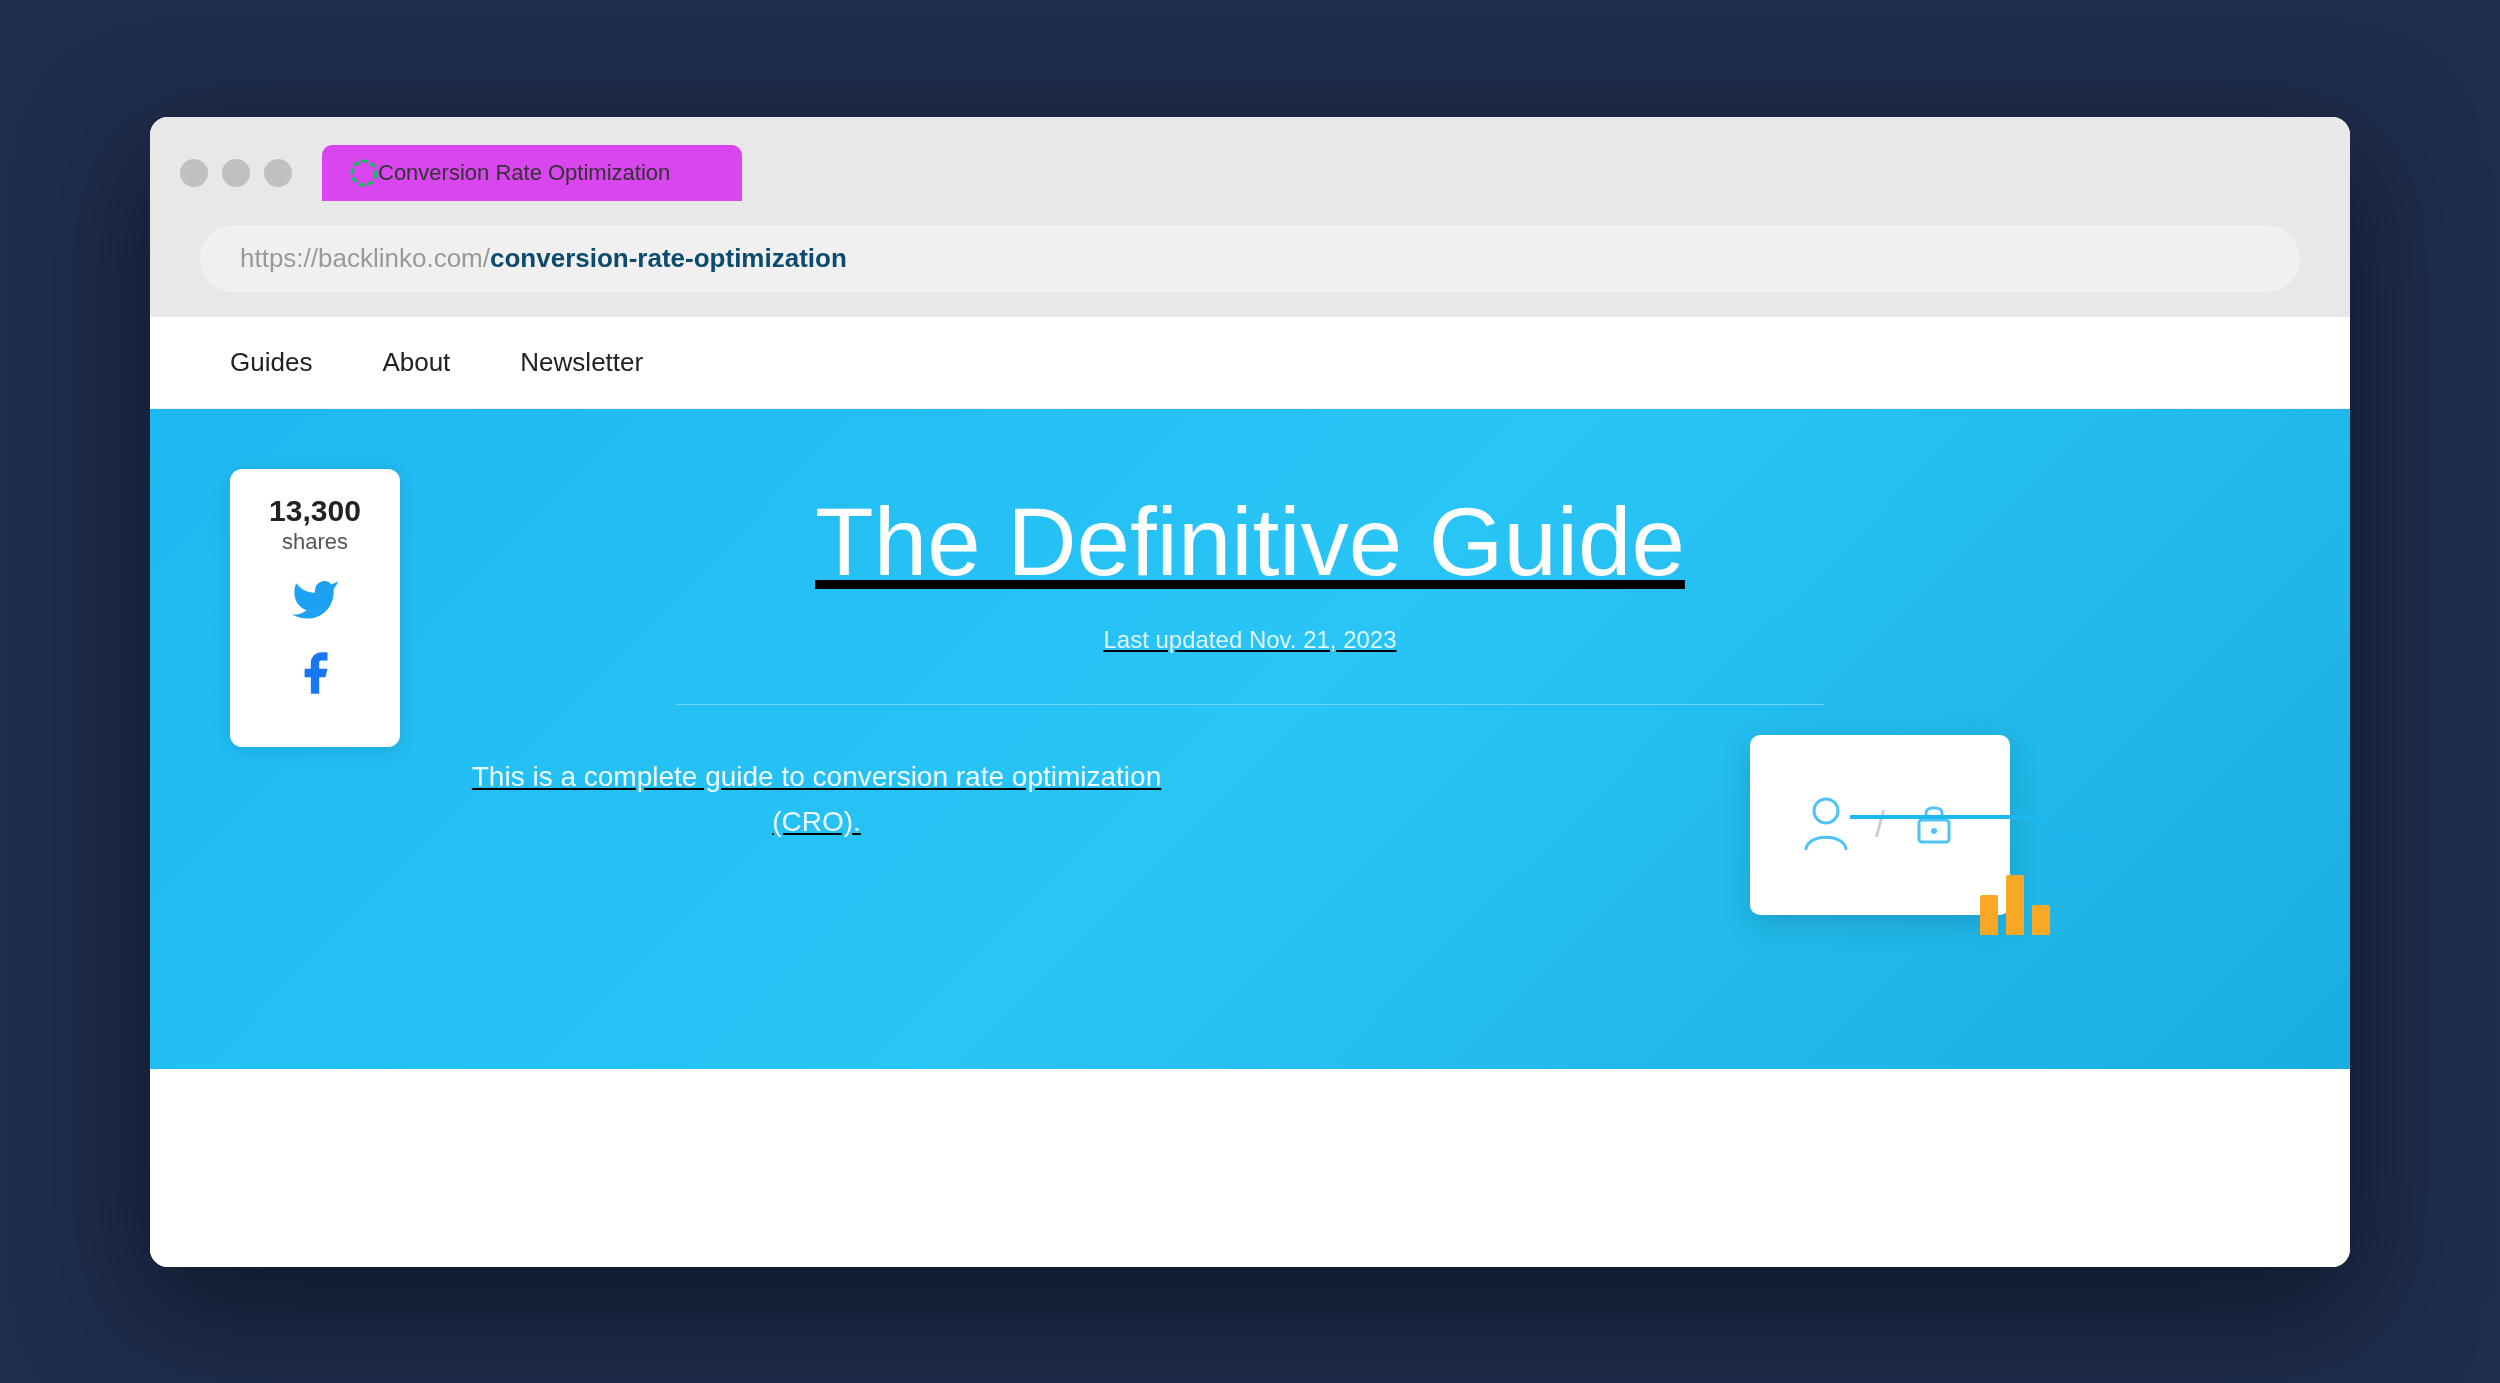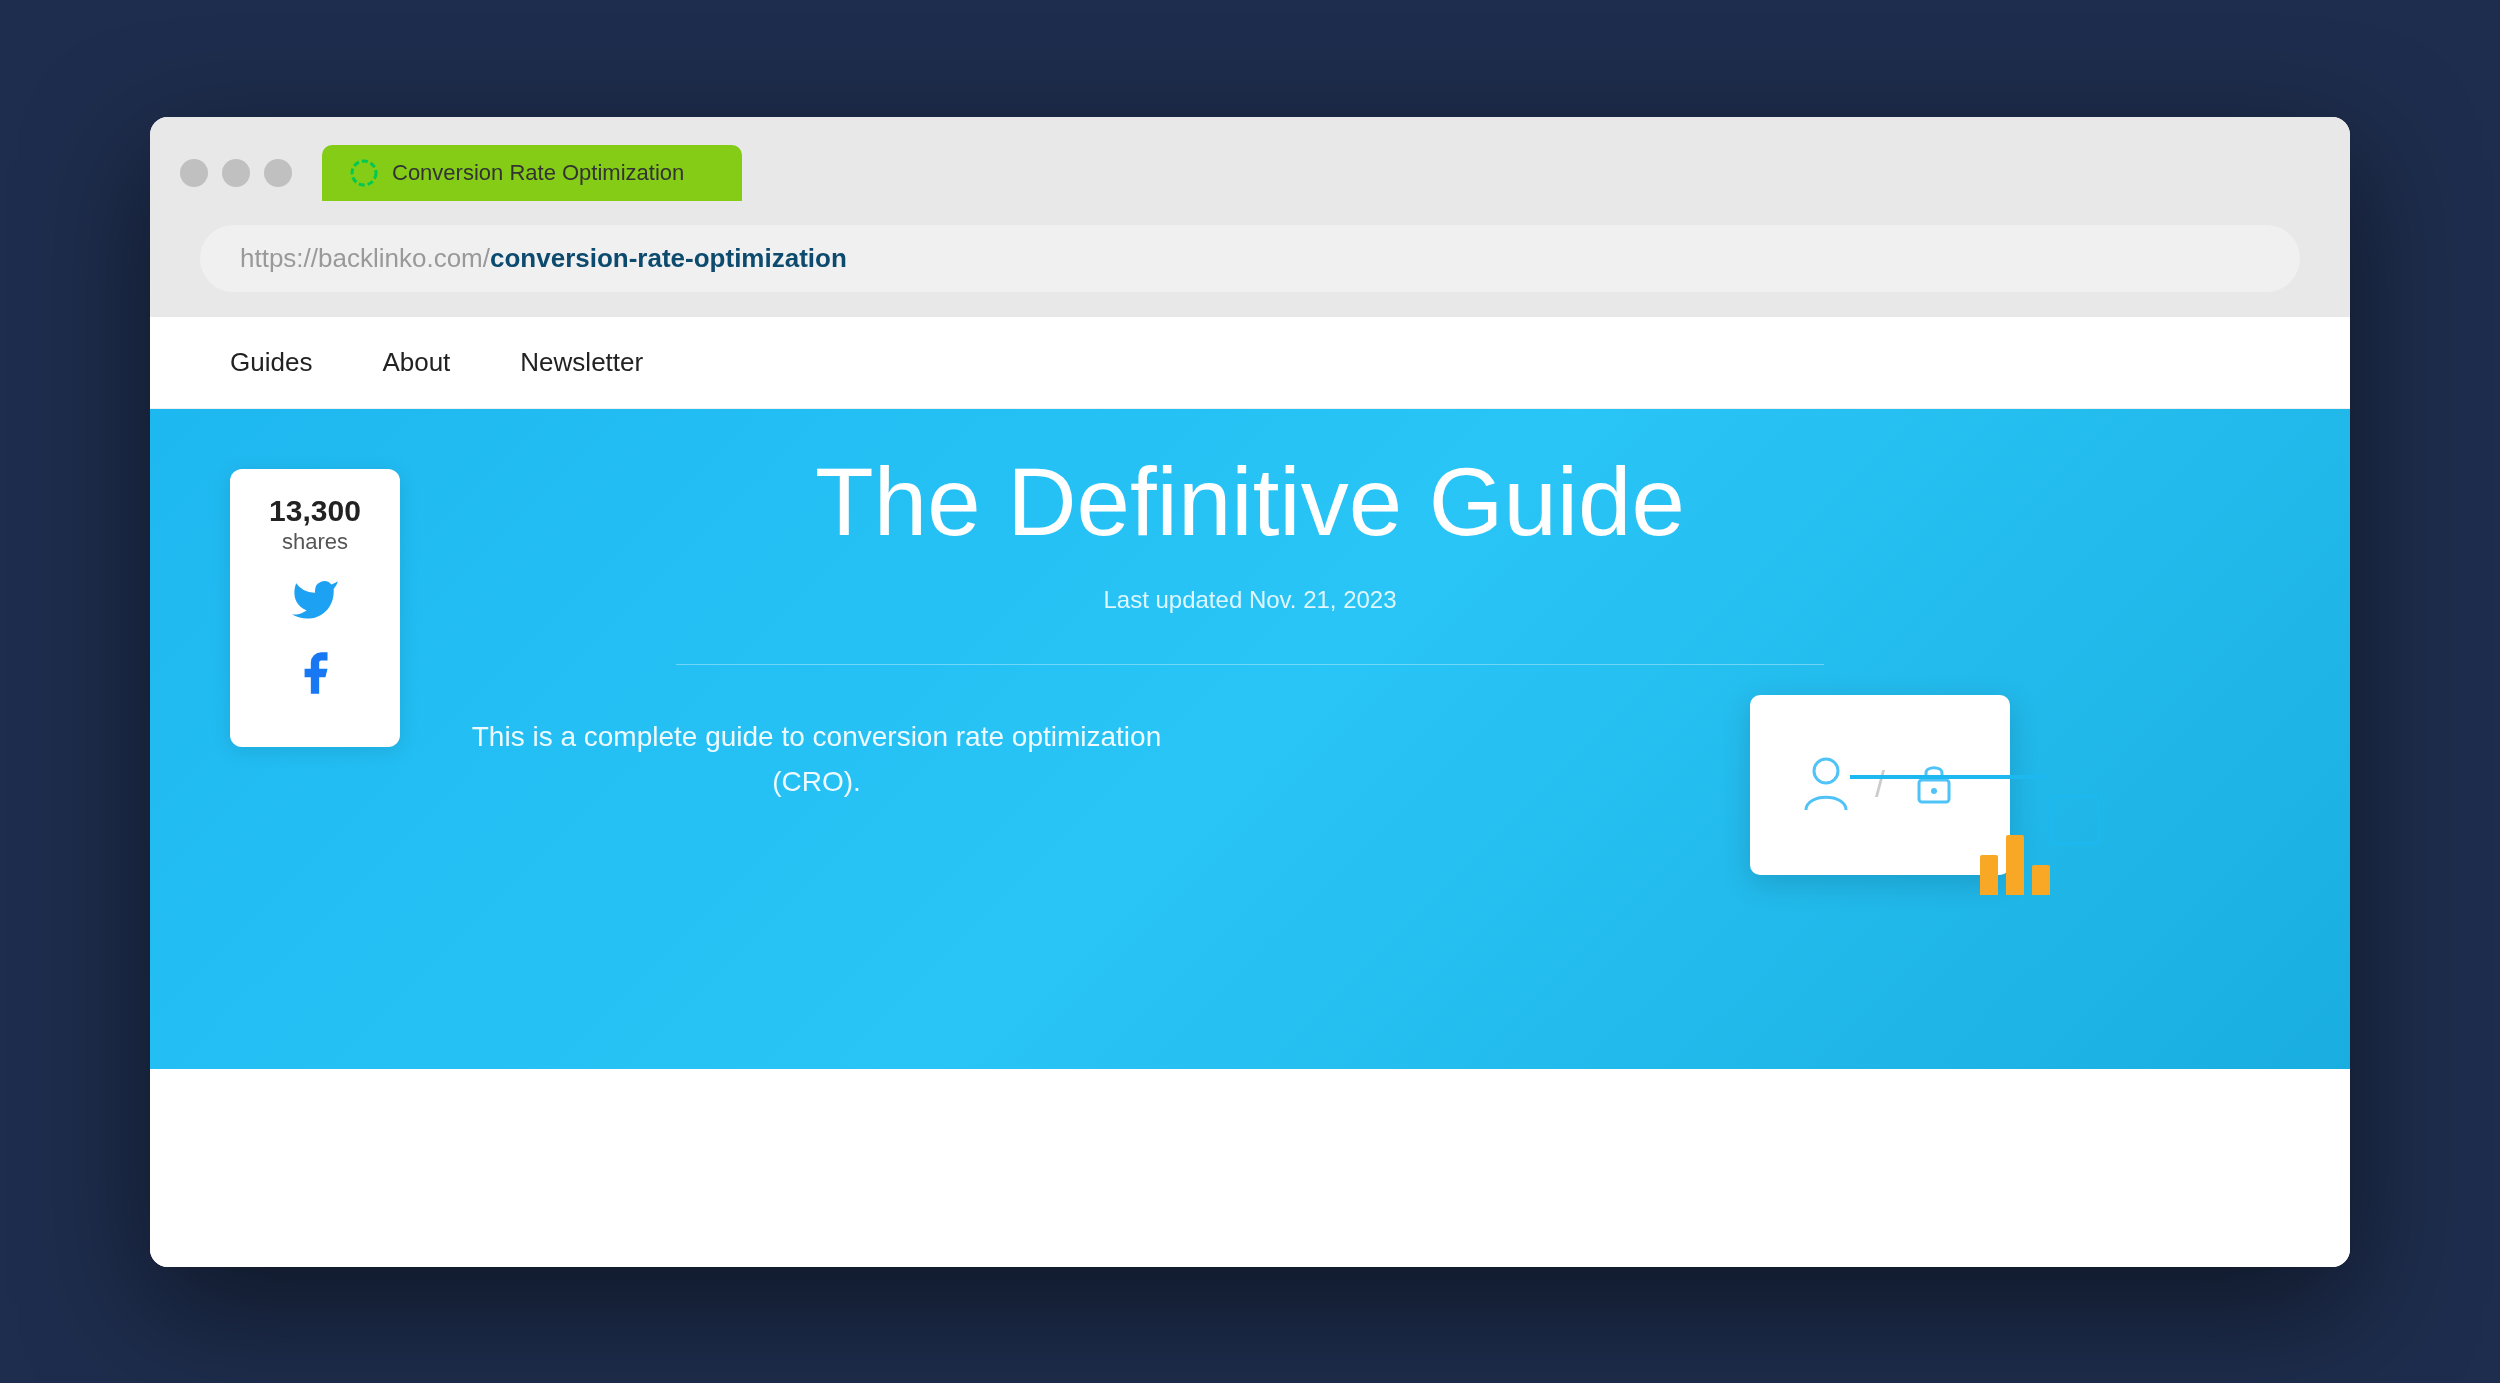--- a/index.html
+++ b/index.html
@@ -43,26 +43,25 @@
     }
 
     .traffic-light {
       width: 28px;
       height: 28px;
       border-radius: 50%;
       background: #c0c0c0;
     }
 
     .tab {
-      background: #84cc16;
+      background: #d946ef;
       border-radius: 10px 10px 0 0;
       padding: 14px 28px;
       display: flex;
       align-items: center;
-      gap: 14px;
       font-size: 22px;
       color: #333;
       min-width: 420px;
     }
 
     .tab-favicon {
       width: 28px;
       height: 28px;
     }
 
@@ -151,23 +150,24 @@
       font-size: 26px;
       color: #222;
       text-decoration: none;
       font-weight: 400;
     }
 
     
     .hero-section {
       background: #29b6f6;
       background: linear-gradient(135deg, #1eb8f0 0%, #29c5f6 50%, #1aaee0 100%);
-      padding: 40px 80px 40px 80px;
+      padding: 80px 80px 40px 80px;
       position: relative;
       min-height: 660px;
+      text-decoration: underline;
     }
 
     .shares-widget {
       position: absolute;
       left: 80px;
       top: 60px;
       background: #ffffff;
       border-radius: 12px;
       padding: 24px 20px;
       text-align: center;

